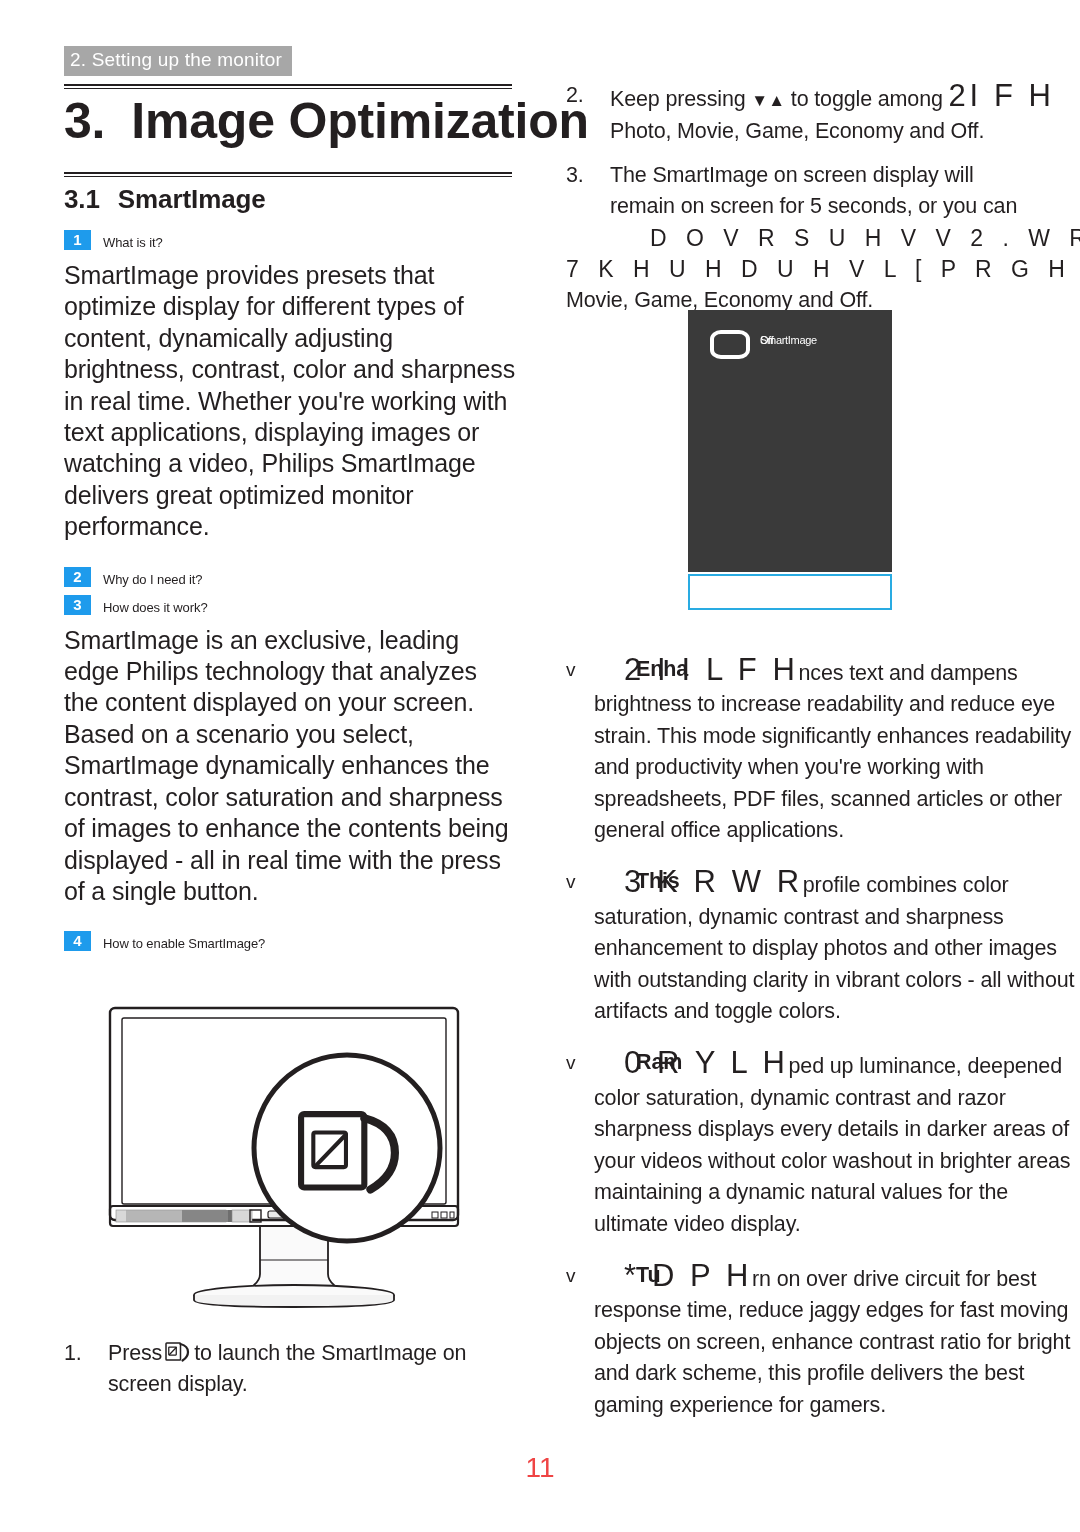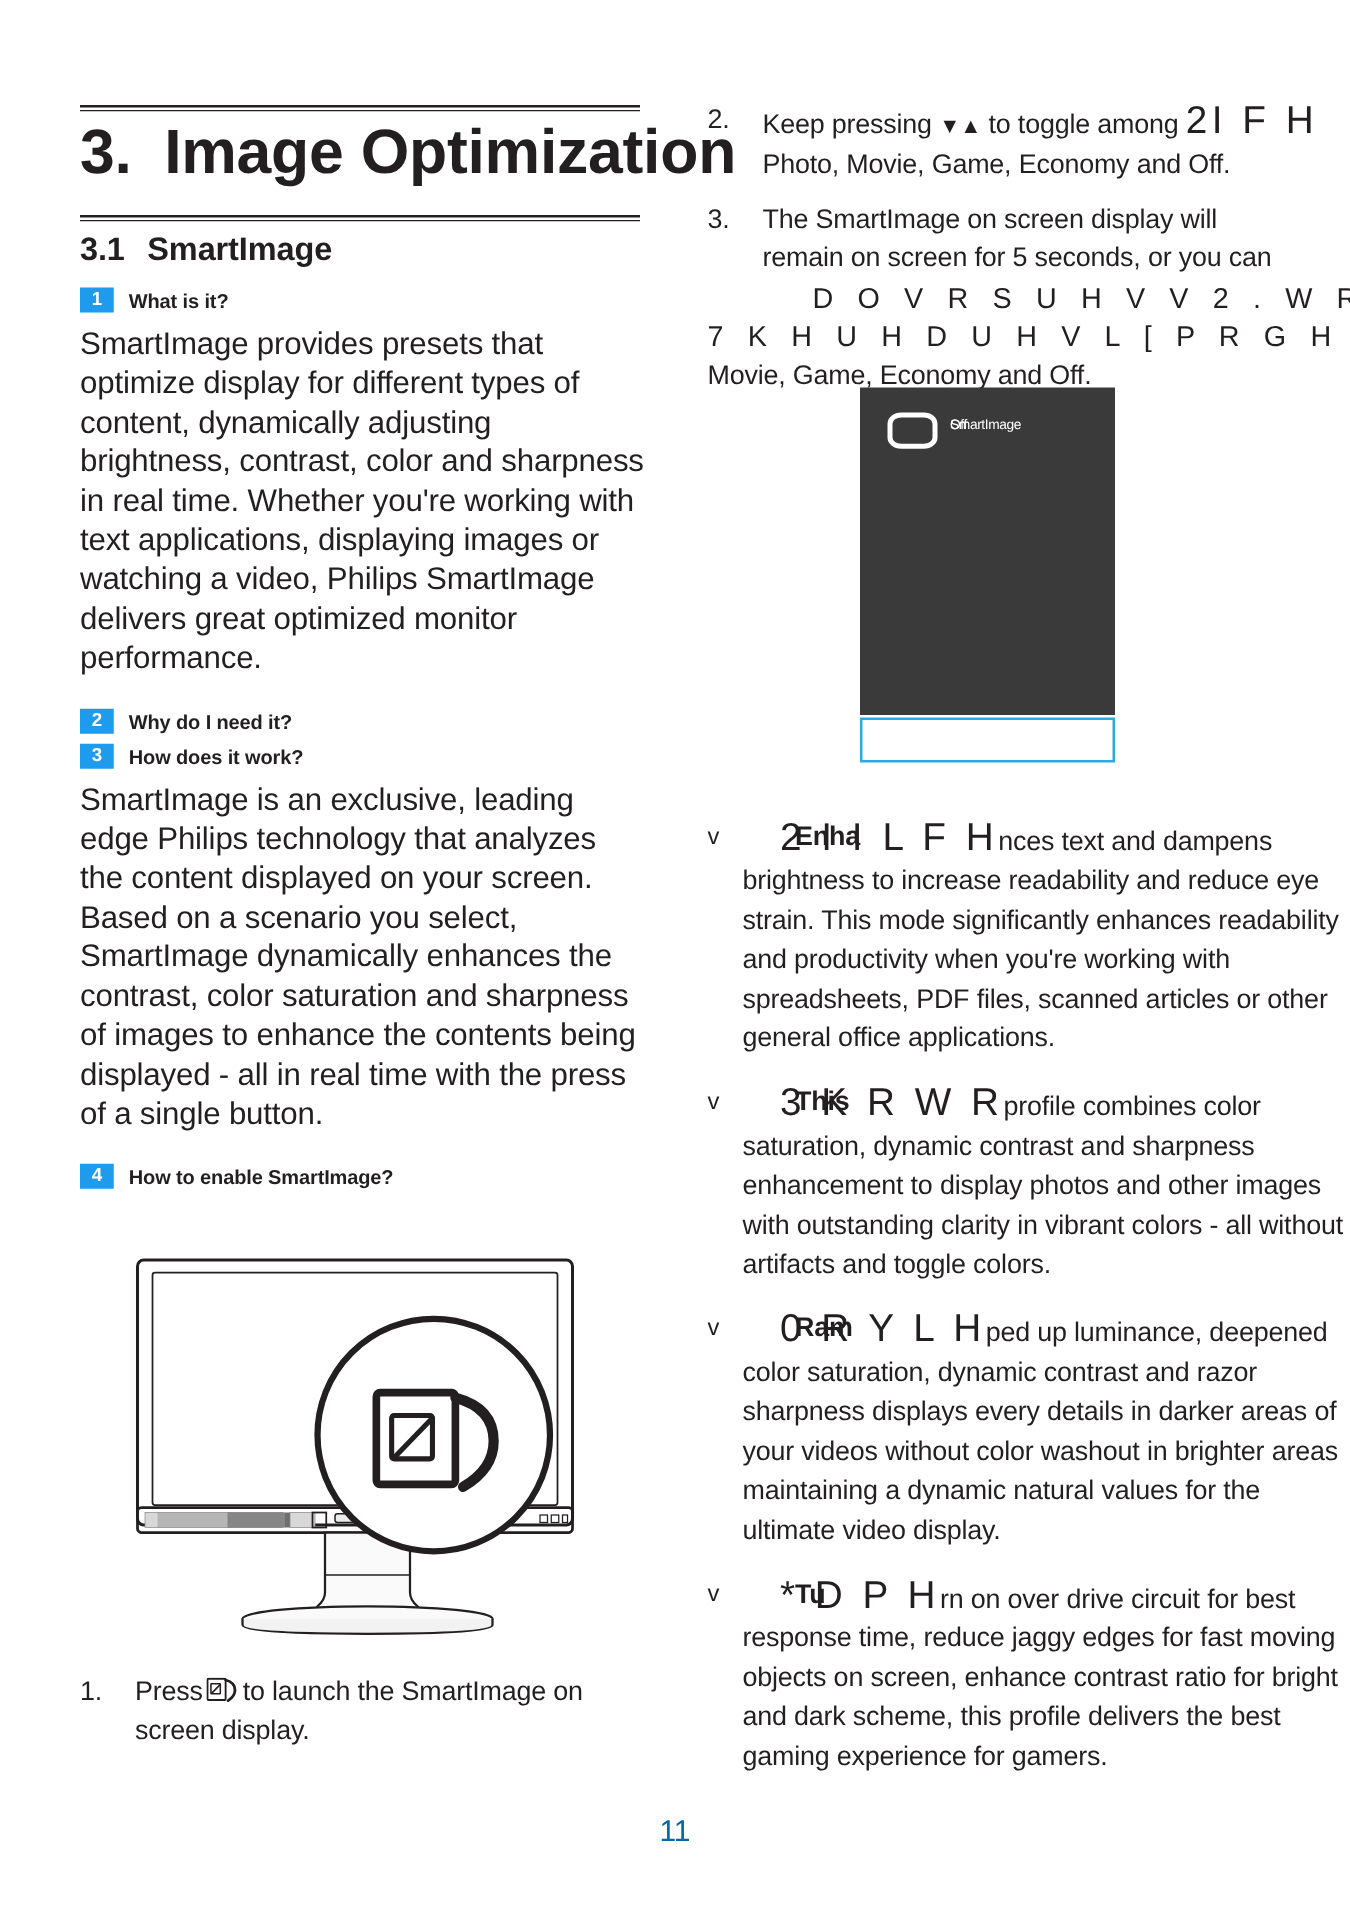--- a/index.html
+++ b/index.html
@@ -104,22 +104,22 @@
     color: #ffffff;
     font-size: 15px;
     font-weight: bold;
     text-align: center;
     padding: 2px 4px 3px 4px;
     line-height: 1;
     position: relative;
     top: -2px;
   }
   .subhead-label {
-    font-size: 16px;
-    font-weight: bold;
+    font-size: 13px;
+    font-weight: normal;
     letter-spacing: -0.1px;
   }
 
   
   .para {
     font-size: 25px;
     line-height: 31.4px;
     margin: 0 0 26px 0;
     letter-spacing: -0.15px;
   }
@@ -182,22 +182,22 @@
   }
   .bullet-body { flex: 1; }
 
   
   .folio {
     position: absolute;
     left: 0;
     right: 0;
     top: 1452px;
     text-align: center;
-    font-size: 24px;
-    color: #0369a1;
+    font-size: 28px;
+    color: #ef4444;
   }
 
   
   .monitor-figure {
     position: absolute;
     left: 92px;
     top: 998px;
     width: 400px;
     height: 322px;
   }
@@ -266,20 +266,21 @@
   }
   .si-glyph svg { display: block; width: 100%; height: 100%; }
 
   .tri { font-size: 17px; letter-spacing: 0; }
 </style>
 </head>
 <body>
 
 <div class="page">
 
+  <div class="running-header">2. Setting up the monitor</div>
 
   <div class="rule-double rule-top"></div>
   <div class="rule-double rule-section"></div>
 
   <div class="chapter-title">
     <span class="num">3.</span><span>Image Optimization</span>
   </div>
 
   <div class="section-title">
     <span class="num">3.1</span><span>SmartImage</span>

